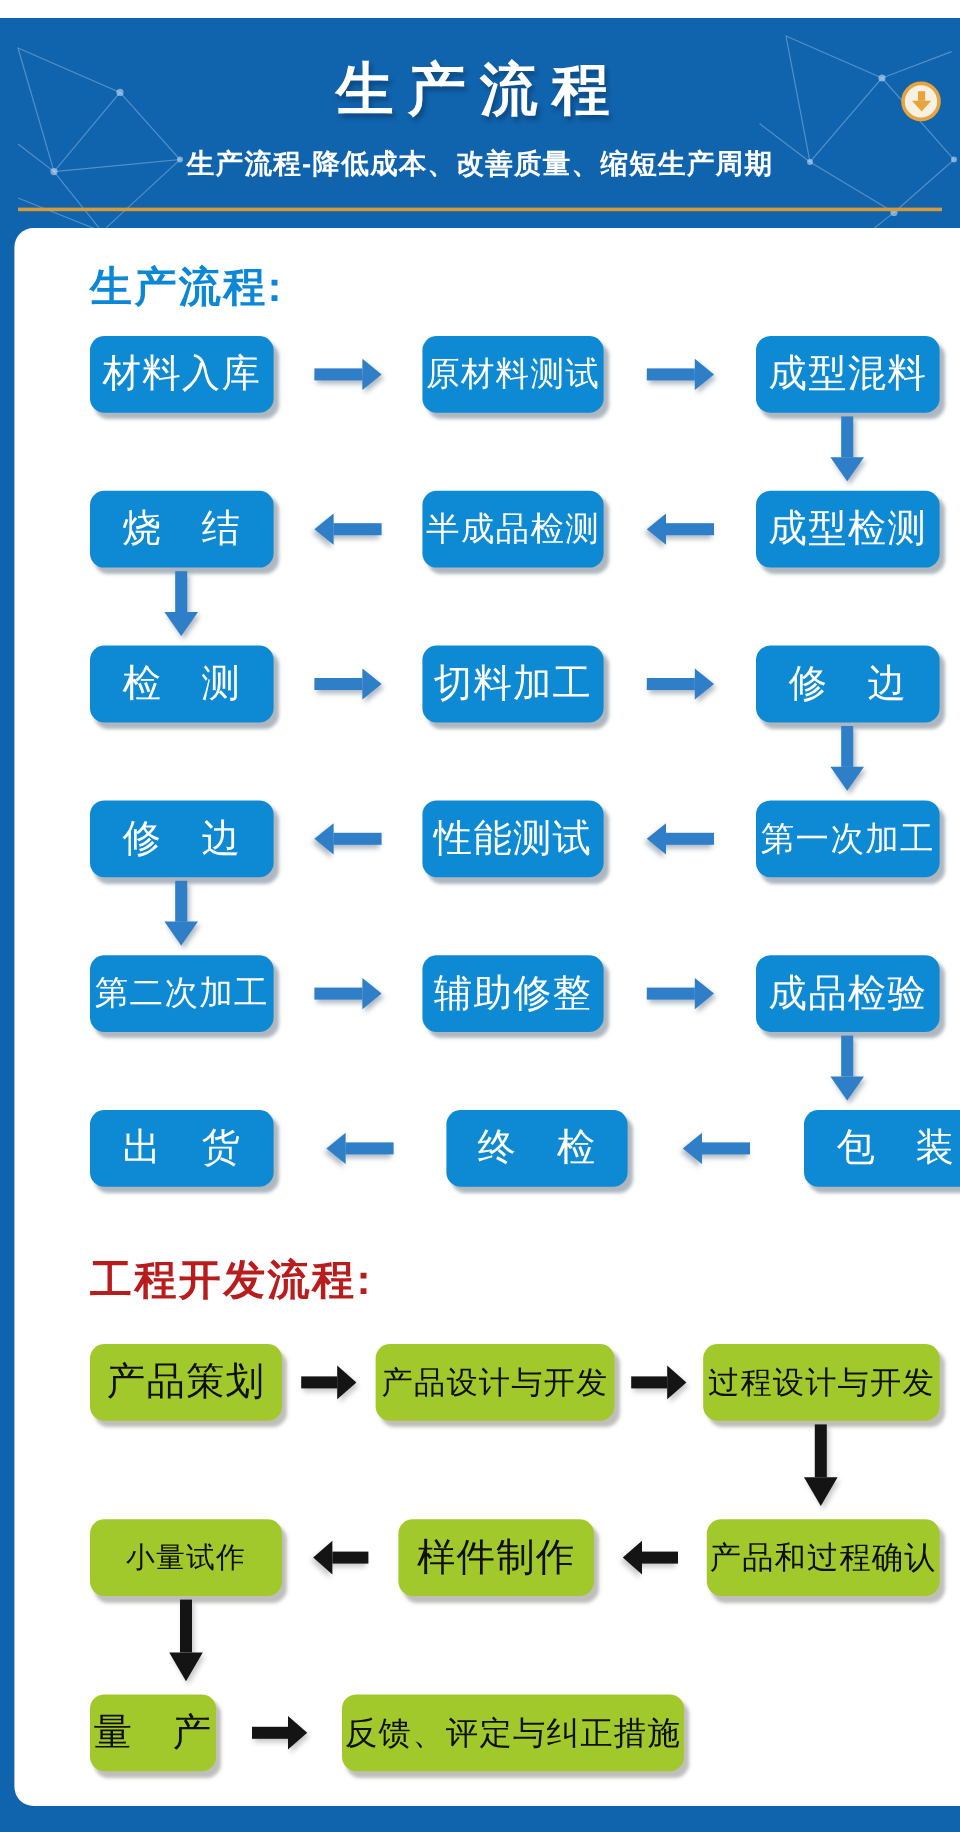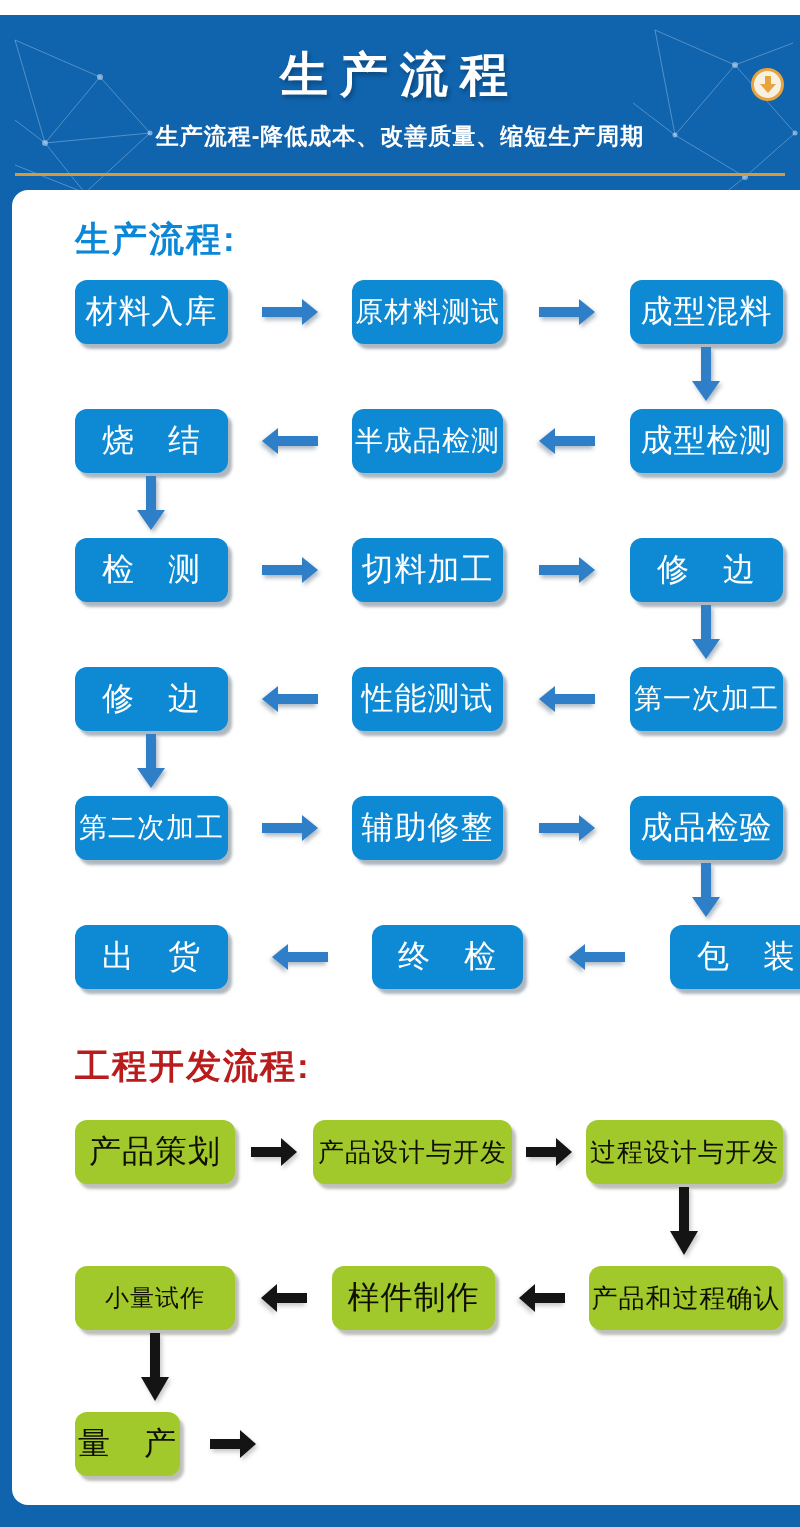--- a/index.html
+++ b/index.html
@@ -298,18 +298,19 @@
             </div>
           </div>
           <div class="frow" style="height: 64px;">
             <div class="fbox green" style="width: 105px; font-size: 32px;">量　产</div>
             <div class="acell" style="width: 105px;">
               <div class="harrow black">
                 <i class="stem"></i>
                 <i class="head"></i>
               </div>
             </div>
+            <div class="fbox green" style="width: 285px; font-size: 27px;">反馈、评定与纠正措施</div>
           </div>
         </div>
     </div>
 
   </div>
 </div>
 
 </body></html>

